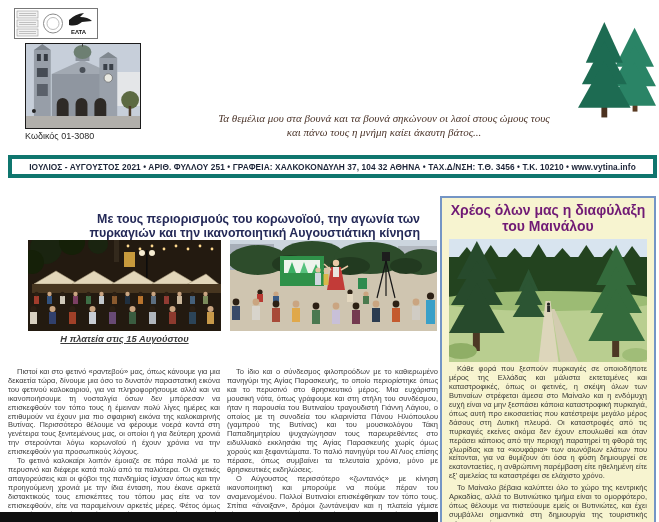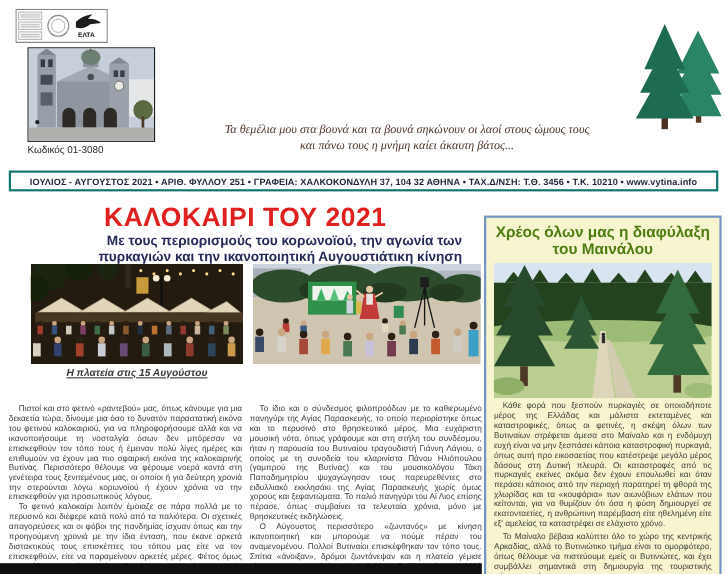--- a/index.html
+++ b/index.html
@@ -13,46 +13,46 @@
   .code{left:25px;top:131px;font-size:9px;color:#2a2a2a;}
   .title{left:148px;top:14px;width:448px;text-align:center;
          font-family:"Liberation Serif","DejaVu Serif",serif;font-weight:bold;font-size:63px;
          letter-spacing:6px;line-height:1;}
   .title span{
     background:linear-gradient(135deg,#b5793f 0%,#7c4a22 18%,#a5642f 38%,#6d3d1a 58%,#b0723c 78%,#7c4a22 100%);
     -webkit-background-clip:text;background-clip:text;color:transparent;
     -webkit-text-fill-color:transparent;
     filter:drop-shadow(2px 2px 1px rgba(52,26,8,0.55));}
   .firlogo{left:578px;top:18px;width:78px;height:104px;}
-  .motto{left:152px;top:111px;width:436px;text-align:center;
+  .motto{left:166px;top:111px;width:436px;text-align:center;
          font-family:"Liberation Serif","DejaVu Serif",serif;font-style:italic;
          font-size:11px;line-height:1.28;color:#4c352a;}
   
-  .infobar{left:8px;top:155px;width:641px;height:15px;border:2px solid #0f766e;
+  .infobar{left:8px;top:155px;width:641px;height:15px;border:4px solid #0f766e;
            display:flex;align-items:center;justify-content:center;
            font-size:8.3px;font-weight:bold;color:#1c2437;white-space:nowrap;letter-spacing:0.1px;}
   
   .headline{left:8px;top:184px;width:430px;text-align:center;font-size:24px;font-weight:bold;
             color:#e01f1f;letter-spacing:0.5px;}
   .subtitle{left:28px;top:212px;width:392px;text-align:right;font-size:12.4px;font-weight:bold;
             color:#252a58;line-height:1.16;}
   .photo{border:0;}
   .photo svg{display:block;width:100%;height:100%;}
   .photo1{left:28px;top:240px;width:193px;height:91px;}
   .photo2{left:230px;top:240px;width:207px;height:91px;}
   .cap1{left:28px;top:334px;width:193px;}
   .cap2{left:230px;top:334px;width:207px;}
   .caption{text-align:center;font-size:9.3px;font-style:italic;font-weight:bold;color:#3a3a3a;text-decoration:underline;}
   .col{top:368px;width:212px;}
   .col1{left:8px;} .col2{left:227px;width:211px;}
   .col p{margin:0;font-size:7.5px;line-height:8.9px;text-align:justify;color:#3b3b3b;text-indent:9px;}
   
   .sidebox{left:440px;top:196px;width:216px;height:334px;background:#f7f4d0;
            border:2px solid #7495c5;box-sizing:border-box;padding:4px 7px 0 7px;}
-  .side-headline{font-size:14px;font-weight:bold;color:#4d7c0f;text-align:center;line-height:1.12;margin:1px 0 5px 0;}
+  .side-headline{font-size:14px;font-weight:bold;color:#701a75;text-align:center;line-height:1.12;margin:1px 0 5px 0;}
   .side-photo{width:198px;height:123px;display:block;margin:0 auto;}
   .side-photo svg{display:block;width:100%;height:100%;}
   .side-text p{margin:3px 0 0 0;font-size:7.5px;line-height:8.9px;text-align:justify;color:#3b3b36;text-indent:8px;}
   
   .bottomband{left:0;top:512px;width:438px;height:10px;background:#0f0f0f;}
 </style>
 </head>
 <body>
 
 <div id="page">
@@ -134,21 +134,20 @@
 
   <div class="abs motto">
     <div>Τα θεμέλια μου στα βουνά και τα βουνά σηκώνουν οι λαοί στους ώμους τους</div>
     <div>και πάνω τους η μνήμη καίει άκαυτη βάτος...</div>
   </div>
 
   <div class="abs infobar">
     <span>ΙΟΥΛΙΟΣ - ΑΥΓΟΥΣΤΟΣ 2021 • ΑΡΙΘ. ΦΥΛΛΟΥ 251 • ΓΡΑΦΕΙΑ: ΧΑΛΚΟΚΟΝΔΥΛΗ 37, 104 32 ΑΘΗΝΑ • ΤΑΧ.Δ/ΝΣΗ: Τ.Θ. 3456 • Τ.Κ. 10210 • www.vytina.info</span>
   </div>
 
-  <div class="abs headline">ΚΑΛΟΚΑΙΡΙ ΤΟΥ 2021</div>
   <div class="abs subtitle">Με τους περιορισμούς του κορωνοϊού, την αγωνία των πυρκαγιών και την ικανοποιητική Αυγουστιάτικη κίνηση</div>
 
   <div class="abs photo photo1">
     <svg viewBox="0 0 193 91" preserveAspectRatio="none">
       <rect width="193" height="91" fill="#231a10"></rect>
       <circle cx="18" cy="8" r="16" fill="#1a2410"></circle>
         <circle cx="44" cy="2" r="13" fill="#152008"></circle>
       <circle cx="70" cy="4" r="10" fill="#1a2410"></circle>
         <circle cx="4" cy="22" r="12" fill="#152008"></circle>
       <rect x="86" y="0" width="5" height="22" fill="#33291c"></rect>

